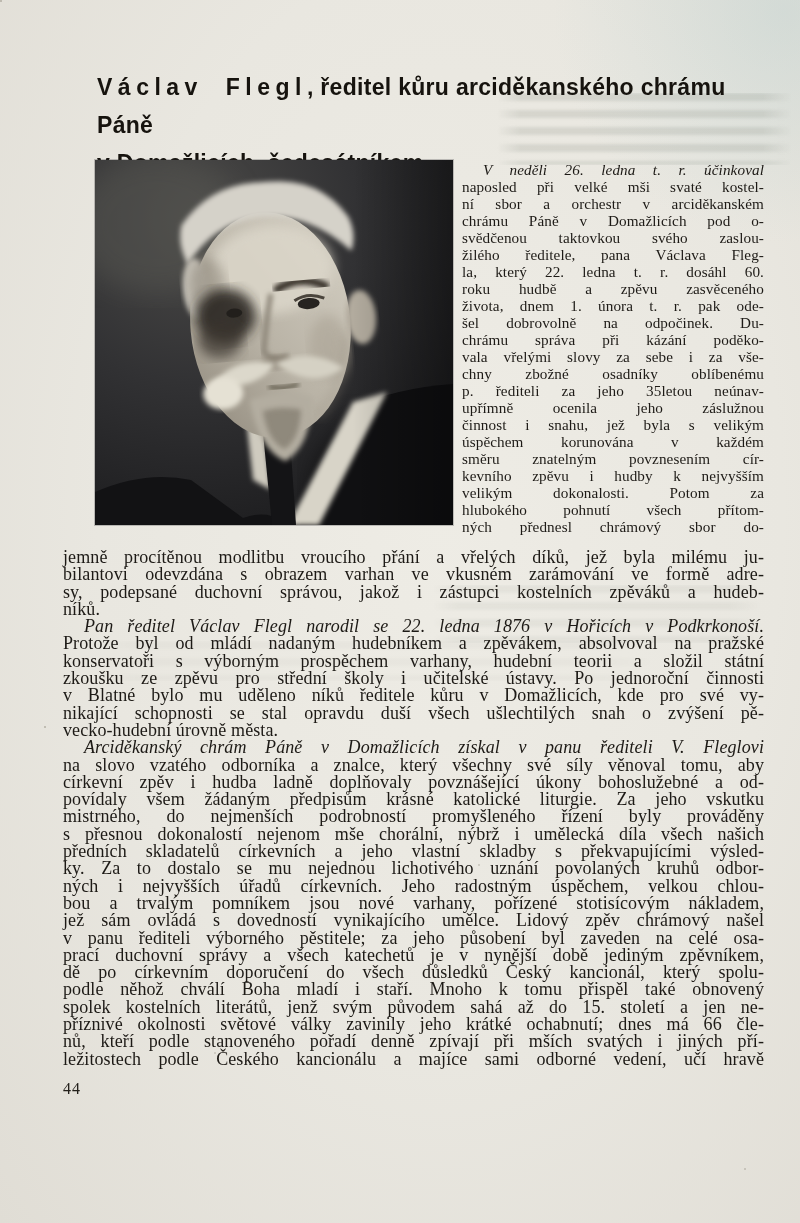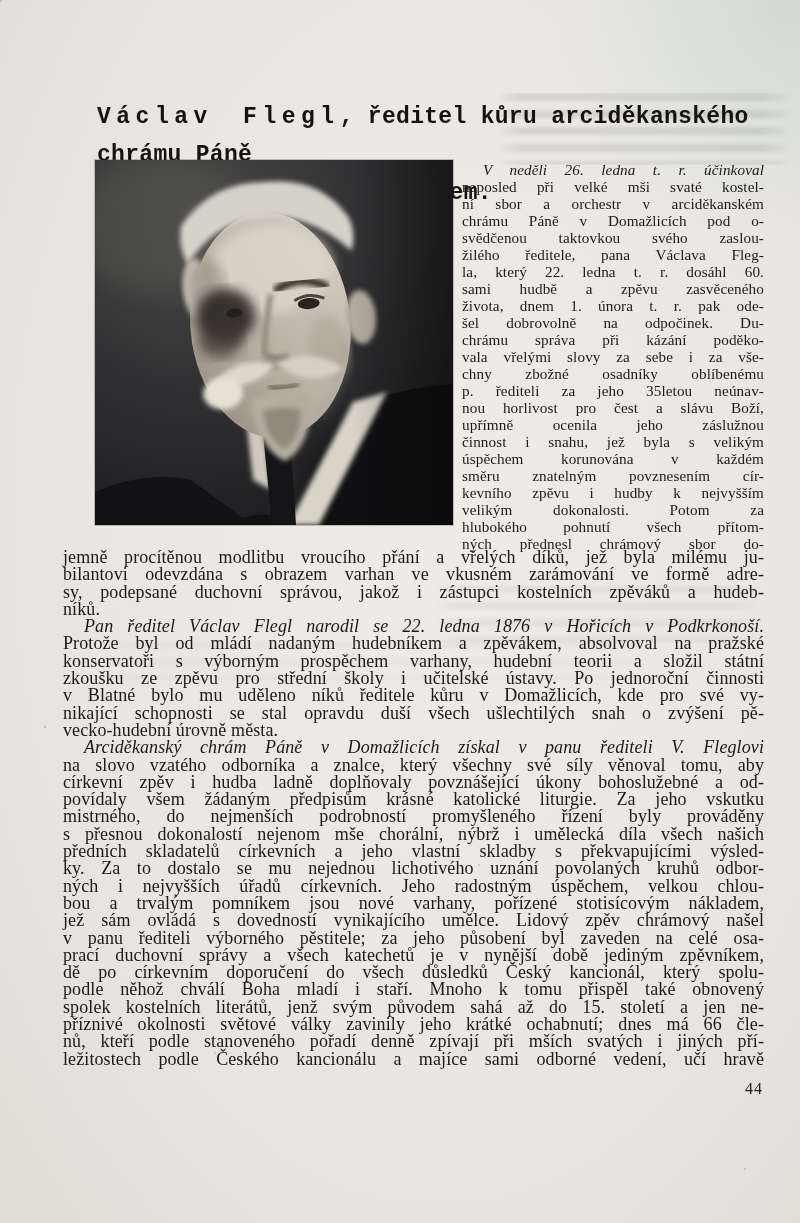--- a/index.html
+++ b/index.html
@@ -30,43 +30,43 @@
     box-shadow: 340px 162px 0 0 rgba(128,120,104,.4),
                 44px 726px 0 0 rgba(120,114,99,.45),
                 612px 304px 0 0 rgba(120,114,99,.3),
                 700px 982px 0 0 rgba(120,114,99,.35),
                 214px 1052px 0 0 rgba(120,114,99,.3),
                 478px 864px 0 0 rgba(120,114,99,.3),
                 744px 1168px 0 0 rgba(120,114,99,.35);
   }
   .title {
     position:absolute; left:97px; top:68px; width:690px;
-    font-family:Liberation Mono, monospace;
+    font-family:Liberation Sans, sans-serif;
     font-weight:bold; font-size:23px; line-height:38px;
-    color:#16130e; letter-spacing:.3px;margin-top:30px;
+    color:#16130e; letter-spacing:.3px;
   }
   .tname { letter-spacing:5.5px; word-spacing:11px; }
   .photo {
     position:absolute; left:95px; top:160px; width:358px; height:365px; margin:0;
     box-shadow: 0 0 0 1px rgba(40,40,42,0.25);
   }
   .col {
     position:absolute; left:462px; top:161px; width:302px;
     font-size:15.2px; line-height:17px;
   }
   .bodytext {
     position:absolute; left:63px; top:549px; width:701px;
     font-size:18px; line-height:17.3px;
   }
   .tline { text-align:justify; text-align-last:justify; letter-spacing:.1px; }
   .tline.last { text-align-last:left;font-family:Liberation Serif, serif; }
   .tline.indent { text-indent:21px;font-style:italic; }
   .pagenum {
     position:absolute; left:63px; top:1080px; width:700px;
-    text-align:right; font-size:16px; letter-spacing:1px; color:#23201b;
+    text-align:left; font-size:16px; letter-spacing:1px; color:#23201b;
   }
 </style>
 </head>
 <body>
 
 <div class="page">
 
   <div class="ghost g1"></div>
   <div class="ghost g2"></div>
   <div class="ghost g3"></div>
@@ -153,28 +153,27 @@
   </figure>
 
   <div class="col">
       <div class="tline indent">V neděli 26. ledna t. r. účinkoval</div>
       <div class="tline">naposled při velké mši svaté kostel-</div>
       <div class="tline">ní sbor a orchestr v arciděkanském</div>
       <div class="tline">chrámu Páně v Domažlicích pod o-</div>
       <div class="tline">svědčenou taktovkou svého zaslou-</div>
       <div class="tline">žilého ředitele, pana Václava Fleg-</div>
       <div class="tline">la, který 22. ledna t. r. dosáhl 60.</div>
-      <div class="tline">sami hudbě a zpěvu zasvěceného</div>
+      <div class="tline">roku hudbě a zpěvu zasvěceného</div>
       <div class="tline">života, dnem 1. února t. r. pak ode-</div>
       <div class="tline">šel dobrovolně na odpočinek. Du-</div>
       <div class="tline">chrámu správa při kázání poděko-</div>
       <div class="tline">vala vřelými slovy za sebe i za vše-</div>
       <div class="tline">chny zbožné osadníky oblíbenému</div>
       <div class="tline">p. řediteli za jeho 35letou neúnav-</div>
-      <div class="tline">nou horlivost pro čest a slávu Boží,</div>
       <div class="tline">upřímně ocenila jeho záslužnou</div>
       <div class="tline">činnost i snahu, jež byla s velikým</div>
       <div class="tline">úspěchem korunována v každém</div>
       <div class="tline">směru znatelným povznesením cír-</div>
       <div class="tline">kevního zpěvu i hudby k nejvyšším</div>
       <div class="tline">velikým dokonalosti. Potom za</div>
       <div class="tline">hlubokého pohnutí všech přítom-</div>
       <div class="tline">ných přednesl chrámový sbor do-</div>
     </div>
 

